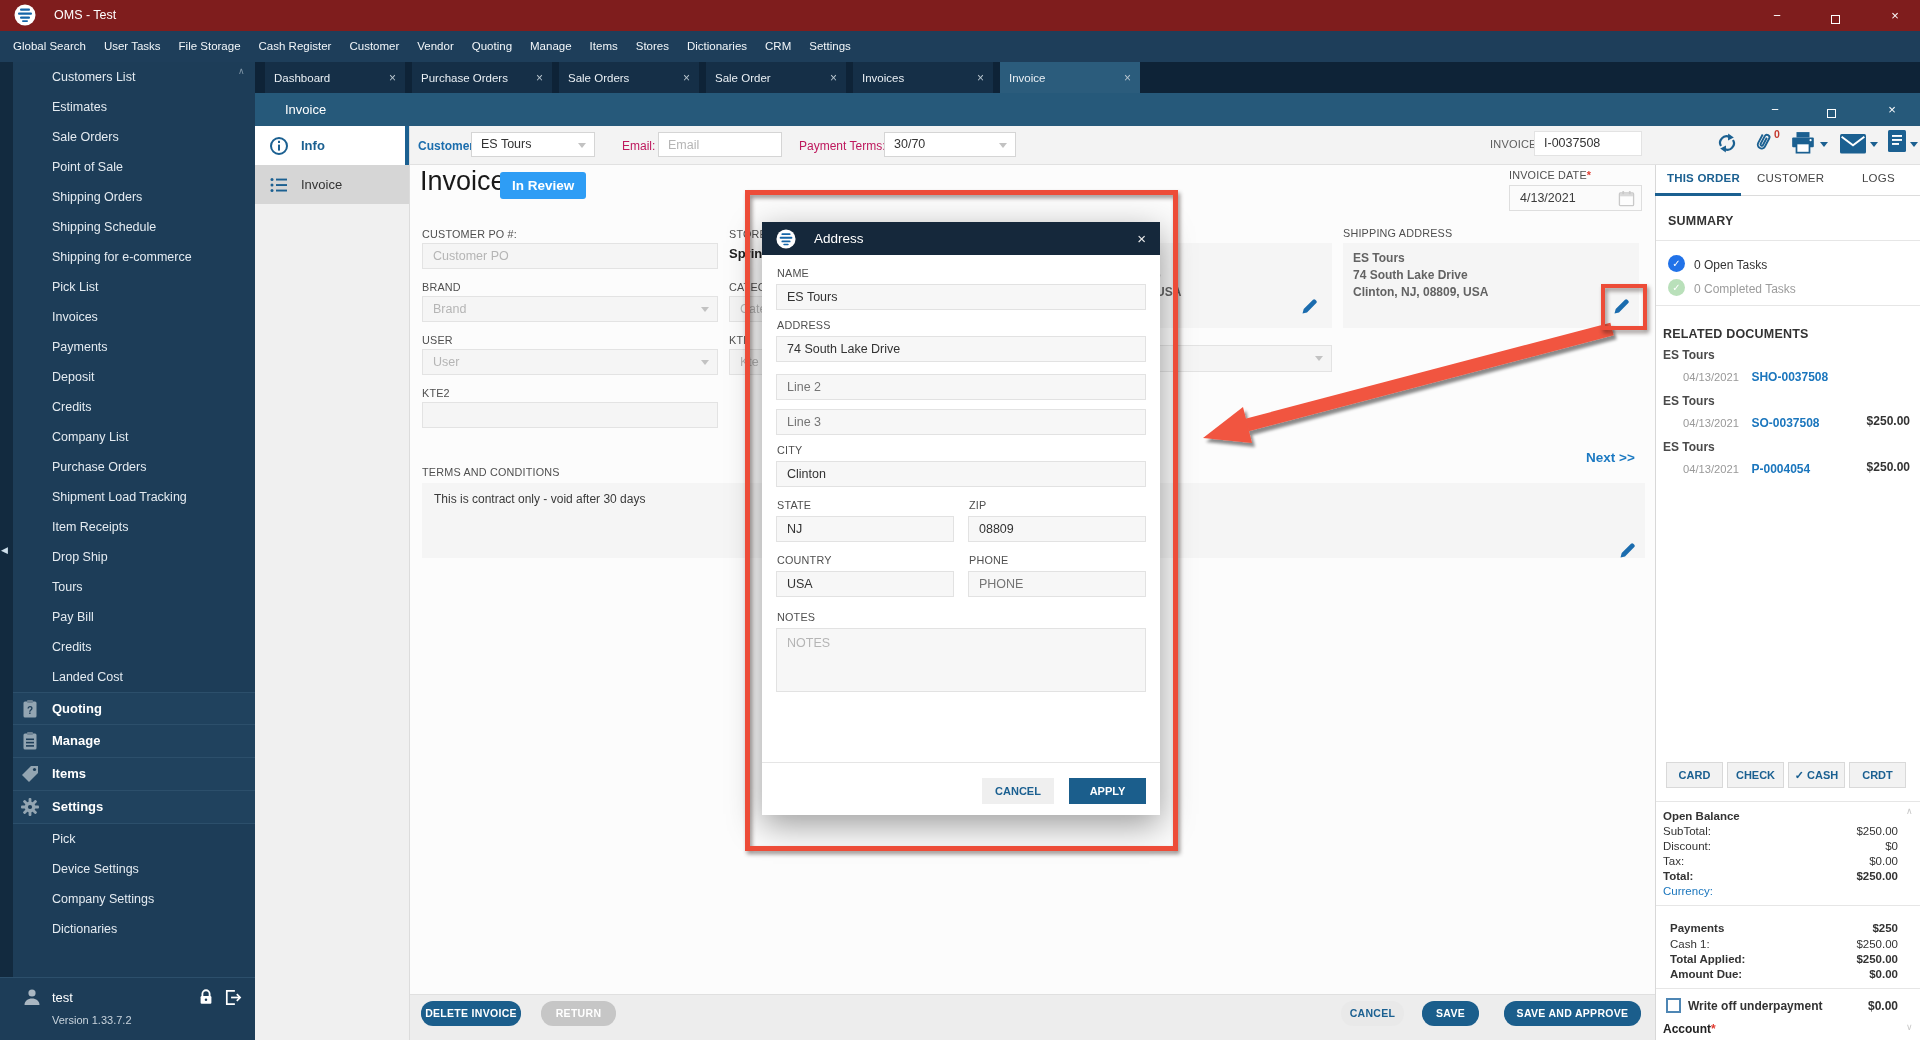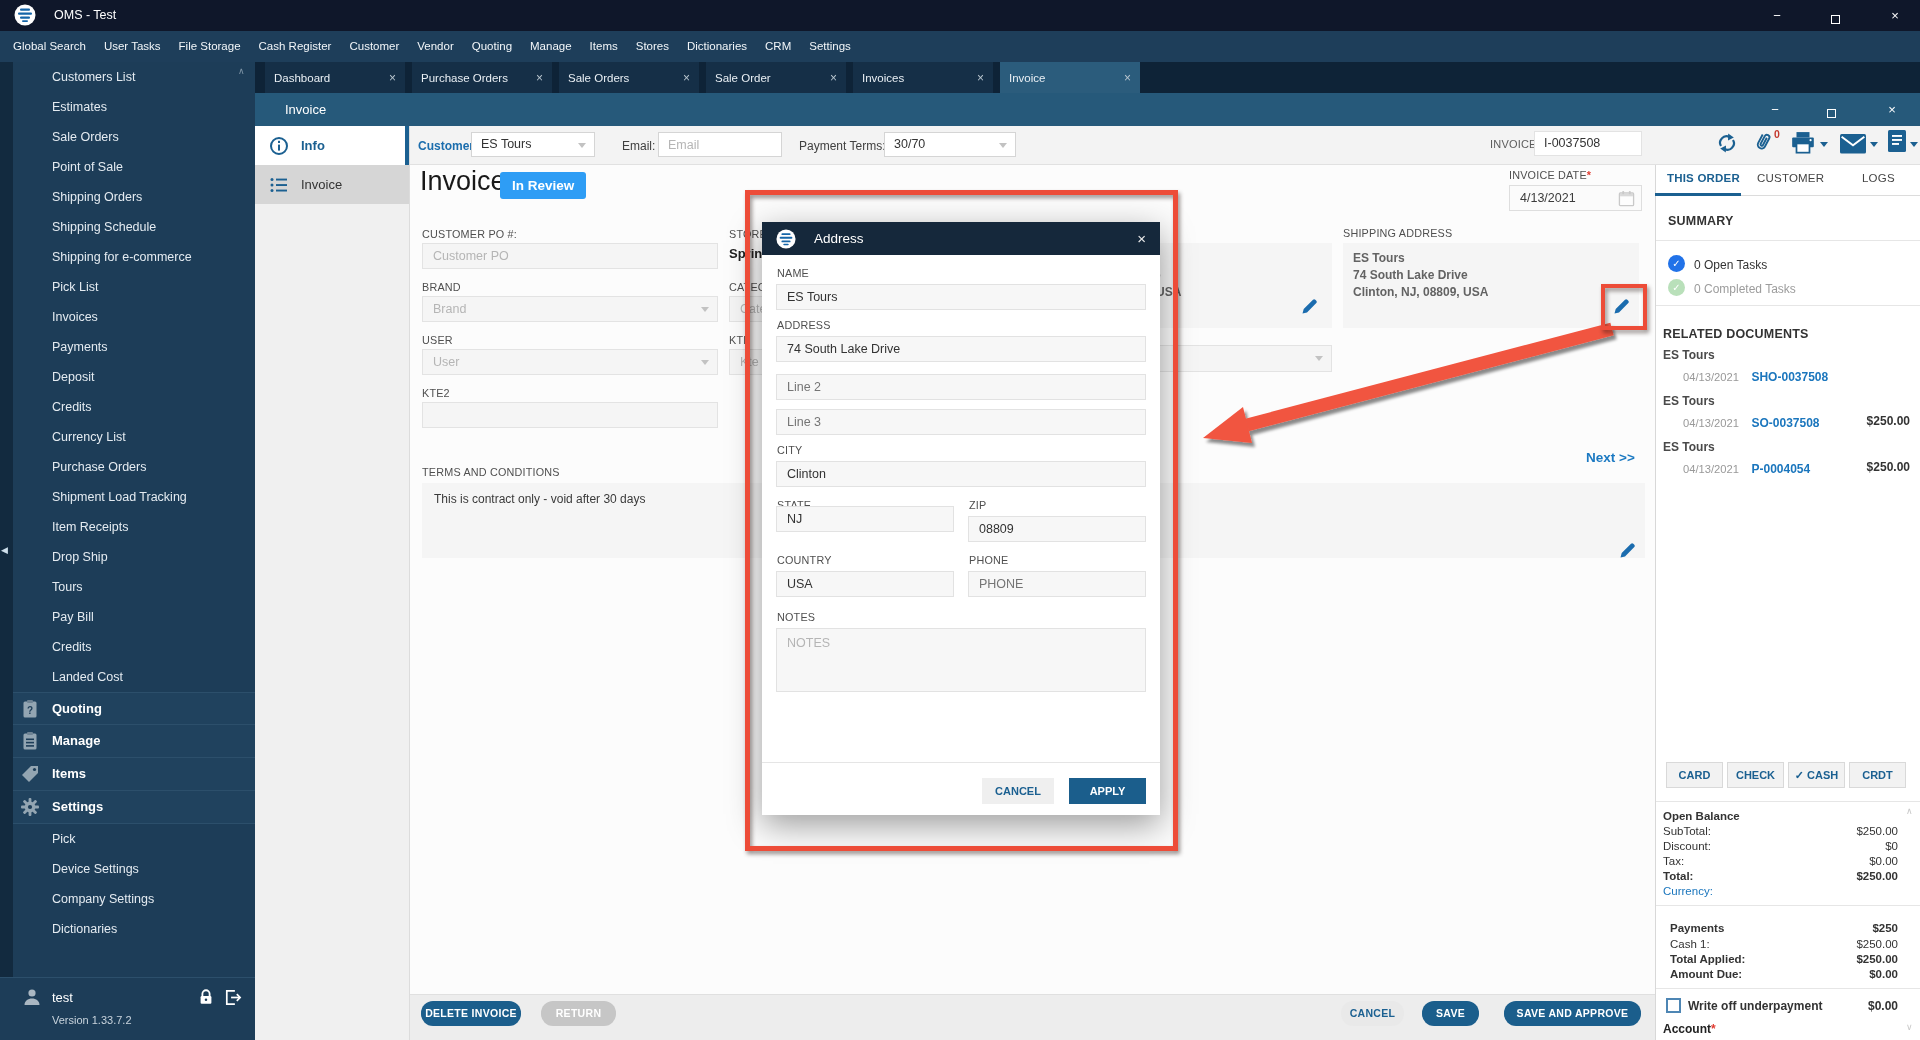--- a/index.html
+++ b/index.html
@@ -2,21 +2,21 @@
 <html><head>
 <meta charset="utf-8">
 <style>
   * { margin:0; padding:0; box-sizing:border-box; }
   html,body { width:1920px; height:1040px; overflow:hidden; background:#f1f1f1;
     font-family:"Liberation Sans", sans-serif; -webkit-font-smoothing:antialiased; }
   .abs { position:absolute; }
   svg { display:block; }
 
   
-  #titlebar { left:0; top:0; width:1920px; height:31px; background:#0f172a; color:#fff; z-index:5;}
+  #titlebar { left:0; top:0; width:1920px; height:31px; background:#7f1d1d; color:#fff; z-index:5;}
   #menubar  { left:0; top:31px; width:1920px; height:31px; background:#1e3e5a; display:flex; align-items:center; padding-left:4px; z-index:5;}
   .m-item { color:#f2f6f9; font-size:11.5px; padding:12px 7px; margin:0 2px; line-height:31px; cursor:default; white-space:nowrap;}
   #tabrow { left:255px; top:62px; right:0; height:31px; background:#0e2337; display:flex; align-items:stretch; padding-left:10px; z-index:5;}
   .tab { width:140px; margin-right:7px; background:#152f47; color:#e9eff4; font-size:11.5px; display:flex; align-items:center; padding:0 9px; }
   .tab .t-close { margin-left:auto; color:#b9c6cf; font-size:12px; }
   .tab.active { background:#2b5c7c; }
   .winbtn { color:#fff; font-size:13px; width:30px; text-align:center; display:inline-block;}
   .restore-box { display:inline-block; width:9px; height:9px; border:1.5px solid #fff; }
 
   
@@ -42,21 +42,21 @@
 
   .lbl { position:absolute; font-size:10.8px; color:#4f4f4f; letter-spacing:.2px; white-space:nowrap;}
   .ginp { position:absolute; height:26px; width:296px; background:#f5f5f5; border:1px solid #e3e3e3;
           font-size:12.5px; color:#3c3c3c; line-height:24px; padding:0 10px; white-space:nowrap; overflow:hidden;}
   .ph { color:#b5b5b5; }
   .caret { position:absolute; right:8px; top:10px; width:0; height:0; border-left:4px solid transparent; border-right:4px solid transparent; border-top:5px solid #c2c2c2;}
   .winp { position:absolute; height:25px; background:#fff; border:1px solid #d5d5d5; font-size:12.5px; color:#333;
           line-height:23px; padding:0 9px; }
   .winp input, .ginp input { border:none; background:transparent; width:100%; height:100%; font:inherit; color:#3c3c3c; outline:none; padding:0;}
   .winp input::placeholder, .ginp input::placeholder, textarea::placeholder { color:#b5b5b5; }
-  .hdr-lbl { position:absolute; font-size:12px; color:#404040; }
+  .hdr-lbl { position:absolute; font-size:12px; color:#be185d; }
   .addr-box { position:absolute; width:296px; height:85px; background:#f5f5f5; padding:7px 10px; font-size:12px;
               font-weight:600; color:#636363; line-height:17px; }
   .pencil { position:absolute; width:20px; height:20px; cursor:pointer; z-index:2;}
 
   .btn { position:absolute; height:25px; line-height:25px; text-align:center; color:#fff; font-size:10.5px;
          font-weight:600; letter-spacing:.3px; cursor:pointer;border-radius:12px; }
   .btn-blue { background:#1b5e8c; }
   .btn-gray { background:#c6c6c6; }
   .btn-light { background:#e9e9e9; color:#1b6091; }
   #footerbar { left:410px; top:994px; width:1245px; height:46px; background:#ededed; border-top:1px solid #e0e0e0; z-index:2;}
@@ -149,21 +149,21 @@
       <div class="s-item">Shipping Schedule</div>
       <div class="s-item">Shipping for e-commerce</div>
       <div class="s-item">Pick List</div>
       <div class="s-item">Invoices</div>
       <div class="s-item">Payments</div>
       <div class="s-item">Deposit</div>
       <div class="s-item">Credits</div>
     </div>
   <div>
 
-  <div class="s-item">Currency List</div>
+  <div class="s-item">Company List</div>
       <div class="s-item">Purchase Orders</div>
       <div class="s-item">Shipment Load Tracking</div>
       <div class="s-item">Item Receipts</div>
       <div class="s-item">Drop Ship</div>
       <div class="s-item">Tours</div>
       <div class="s-item">Pay Bill</div>
       <div class="s-item">Credits</div>
       <div class="s-item">Landed Cost</div>
     </div>
   <div class="s-section">
@@ -572,21 +572,21 @@
   </div>
   <span class="mlbl" style="left:15px;top:45px;">NAME</span>
   <input class="minp" style="top: 62px;" value="ES Tours">
   <span class="mlbl" style="left:15px;top:97px;">ADDRESS</span>
   <input class="minp" style="top: 114px;" value="74 South Lake Drive">
   <input class="minp" style="top: 152px;" placeholder="Line 2">
   <input class="minp" style="top: 187px;" placeholder="Line 3">
   <span class="mlbl" style="left:15px;top:222px;">CITY</span>
   <input class="minp" style="top: 239px;" value="Clinton">
   <span class="mlbl" style="left:15px;top:277px;">STATE</span>
-  <input class="minp" style="top: 284px; width: 178px;" value="NJ">
+  <input class="minp" style="top: 294px; width: 178px;" value="NJ">
   <span class="mlbl" style="left:207px;top:277px;">ZIP</span>
   <input class="minp" style="left: 206px; top: 294px; width: 178px;" value="08809">
   <span class="mlbl" style="left:15px;top:332px;">COUNTRY</span>
   <input class="minp" style="top: 349px; width: 178px;" value="USA">
   <span class="mlbl" style="left:207px;top:332px;">PHONE</span>
   <input class="minp" style="left: 206px; top: 349px; width: 178px;" placeholder="PHONE">
   <span class="mlbl" style="left:15px;top:389px;">NOTES</span>
   <textarea class="minp" style="top: 406px; height: 64px; padding: 7px 10px; resize: none;" placeholder="NOTES"></textarea>
   <div class="abs" style="left:0;top:540px;width:398px;height:1px;background:#e5e5e5;"></div>
   <div class="mbtn" style="left:220px;top:556px;width:72px;background:#efefef;color:#1b6091;">CANCEL</div>

